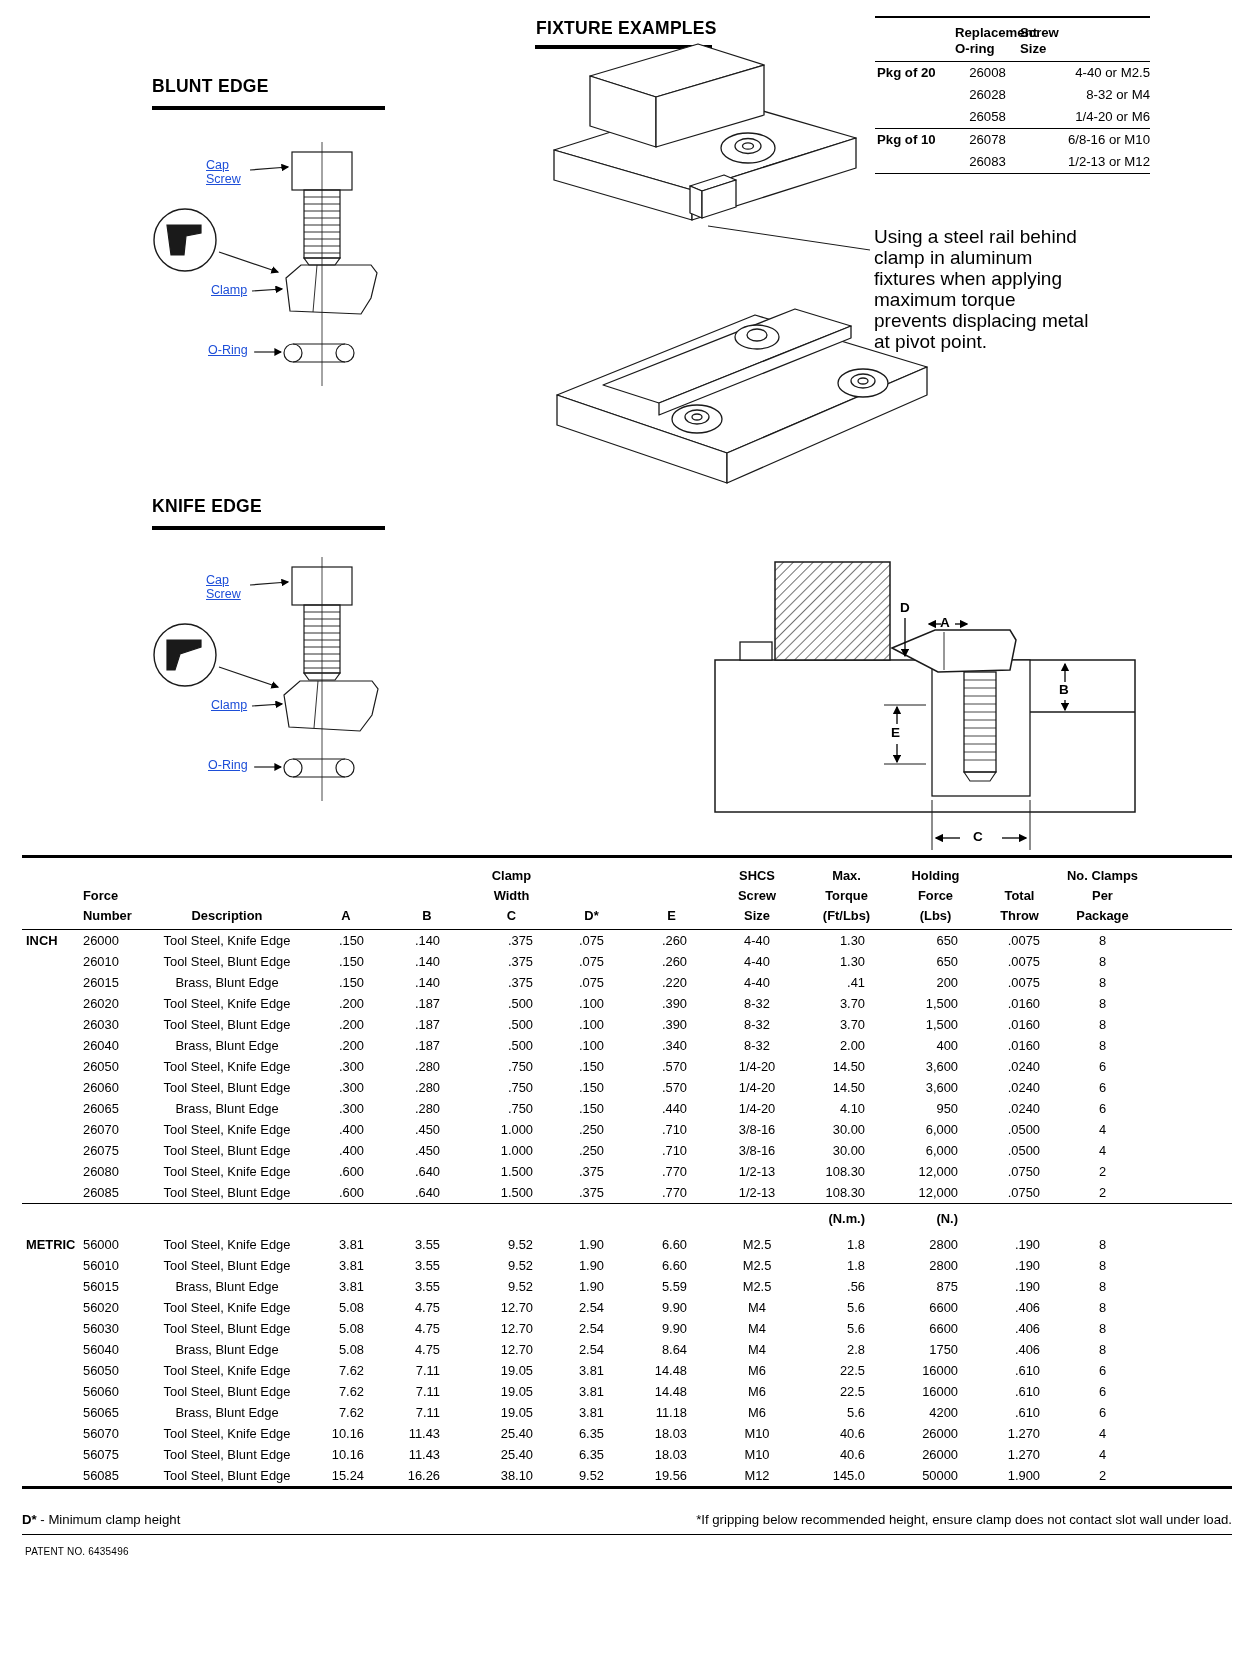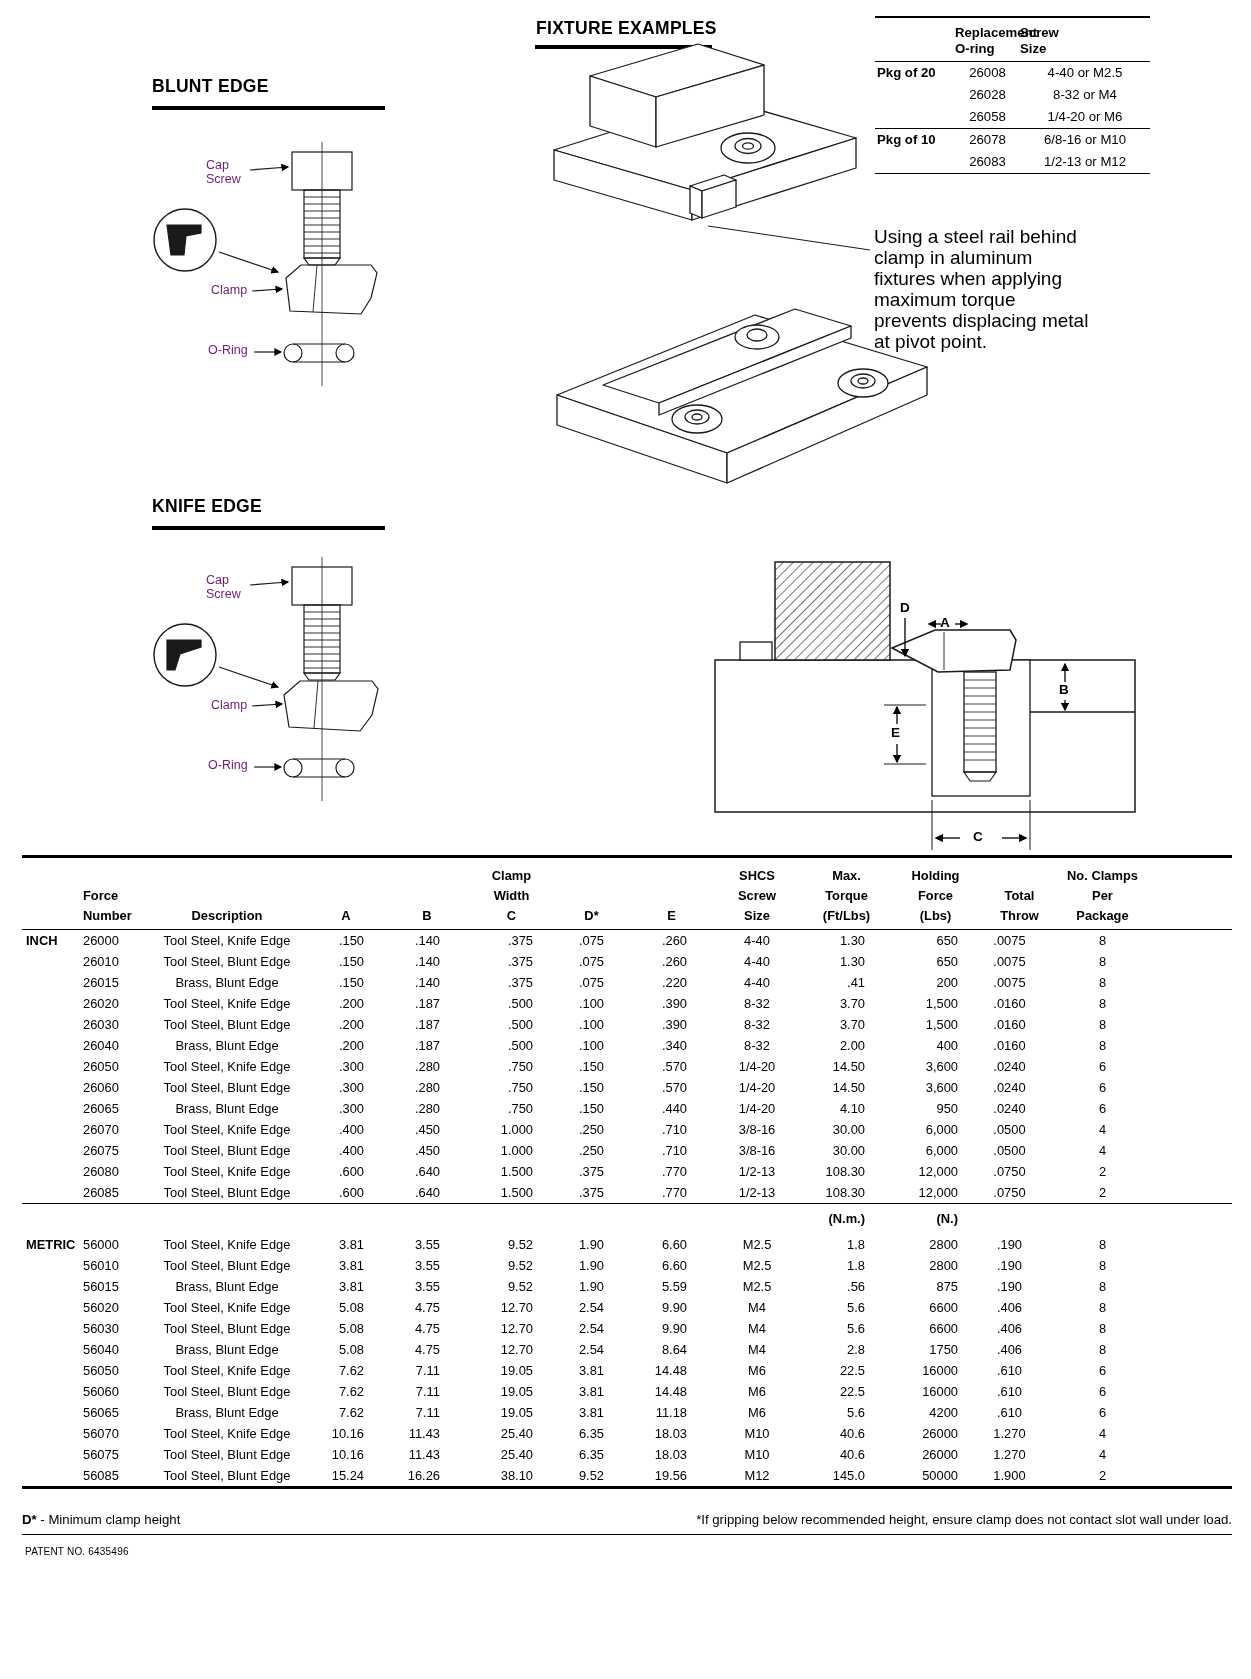--- a/index.html
+++ b/index.html
@@ -7,36 +7,36 @@
     position:relative; width:1251px; height:1679px; background:#ffffff;
     font-family:"Liberation Sans", sans-serif; color:#000; overflow:hidden;
     margin:0 auto;
   }
   .abs { position:absolute; }
   svg.abs { overflow:visible; }
 
   .heading { position:absolute; font-weight:700; font-size:17.5px; letter-spacing:.3px; white-space:nowrap; }
   .bar { position:absolute; height:4px; background:#000; }
 
-  .dlabel { position:absolute; font-size:12.5px; line-height:13.5px; color:#701a75; }
+  .dlabel { position:absolute; font-size:12.5px; line-height:13.5px; color:#1d4ed8;text-decoration:underline; }
   .dim   { position:absolute; font-weight:700; font-size:13.5px; }
 
   .note { position:absolute; font-size:19px; line-height:21px; width:216px; color:#000; }
 
   
   #oring-table { position:absolute; left:875px; top:16px; width:275px;
     border-collapse:collapse; table-layout:fixed; border-top:2.5px solid #000;
     font-size:13.2px; }
   #oring-table th { vertical-align:bottom; text-align:left; font-weight:700;
     line-height:16px; padding:7px 0 4px; border-bottom:1.4px solid #000;margin-left:39px; }
   #oring-table tbody { border-bottom:1.4px solid #000; }
   #oring-table td { height:22px; line-height:22px; white-space:nowrap; padding:0; }
   #oring-table .c0 { text-align:left; font-weight:700; padding-left:2px; }
   #oring-table .c1 { text-align:center; }
-  #oring-table .c2 { text-align:center; }
+  #oring-table .c2 { text-align:right; }
 
   
   #main-table { position:absolute; left:22px; top:855px; width:1210px;
     border-collapse:collapse; table-layout:fixed;
     border-top:3px solid #000; border-bottom:3px solid #000; font-size:12.9px; }
   #main-table th { vertical-align:bottom; text-align:center; font-weight:700;
     line-height:20px; padding:8px 0 3px; border-bottom:1.4px solid #000; white-space:nowrap; }
   #main-table th.th-part { text-align:left; padding-left:7px; }
   #main-table th.th-pkg  { padding-right:87px;margin-left:36px; }
   #main-table td { height:21px; line-height:21px; padding:0; white-space:nowrap; }
@@ -44,21 +44,21 @@
   #main-table .c1  { text-align:left;  padding-left:7px; }
   #main-table .c2  { text-align:center; }
   #main-table .c3  { text-align:right; padding-right:20px; }
   #main-table .c4  { text-align:right; padding-right:30px; }
   #main-table .c5  { text-align:right; padding-right:20px; }
   #main-table .c6  { text-align:right; padding-right:26px; }
   #main-table .c7  { text-align:right; padding-right:26px; }
   #main-table .c8  { text-align:center; }
   #main-table .c9  { text-align:right; padding-right:27px; }
   #main-table .c10 { text-align:right; padding-right:21px; }
-  #main-table .c11 { text-align:center; padding-right:20px; }
+  #main-table .c11 { text-align:right; padding-right:20px; }
   #main-table .c12 { text-align:center; padding-right:87px; }
   #main-table tbody.units td { border-top:1.4px solid #000; font-weight:700;
     height:30px; line-height:30px; }
 
   .footnote { position:absolute; font-size:13.2px; white-space:nowrap; }
   .rule { position:absolute; height:1px; background:#000; }
   .patent { position:absolute; font-size:10px; letter-spacing:.2px; }
 </style>
 </head>
 <body>

